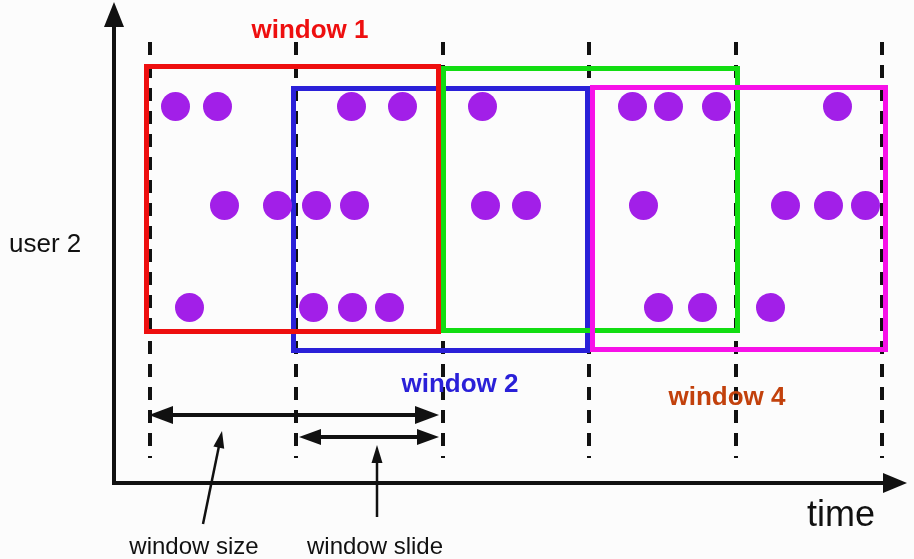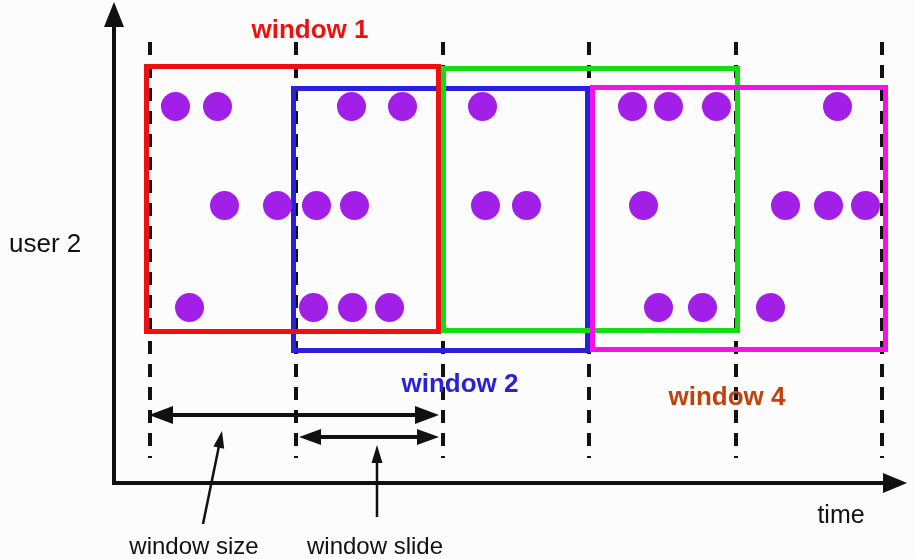--- a/index.html
+++ b/index.html
@@ -18,21 +18,21 @@
   .user-label{
     position:absolute;transform:translate(0,-50%);
     font-size:26px;color:#111;white-space:nowrap;
   }
   .anno-label{
     position:absolute;transform:translate(-50%,-50%);
     font-size:24px;color:#111;white-space:nowrap;
   }
   .time-label{
     position:absolute;transform:translate(-50%,-50%);
-    font-size:25px;color:#111;white-space:nowrap;text-align:right;
+    font-size:36px;color:#111;white-space:nowrap;text-align:right;
   }
   .watermark{
     position:absolute;transform:translate(-50%,-50%);
     font-size:16px;color:#b5b5b5;white-space:nowrap;letter-spacing:1px;
   }
   .dot{
     position:absolute;width:29px;height:29px;border-radius:50%;
   }
 </style>
 </head>

